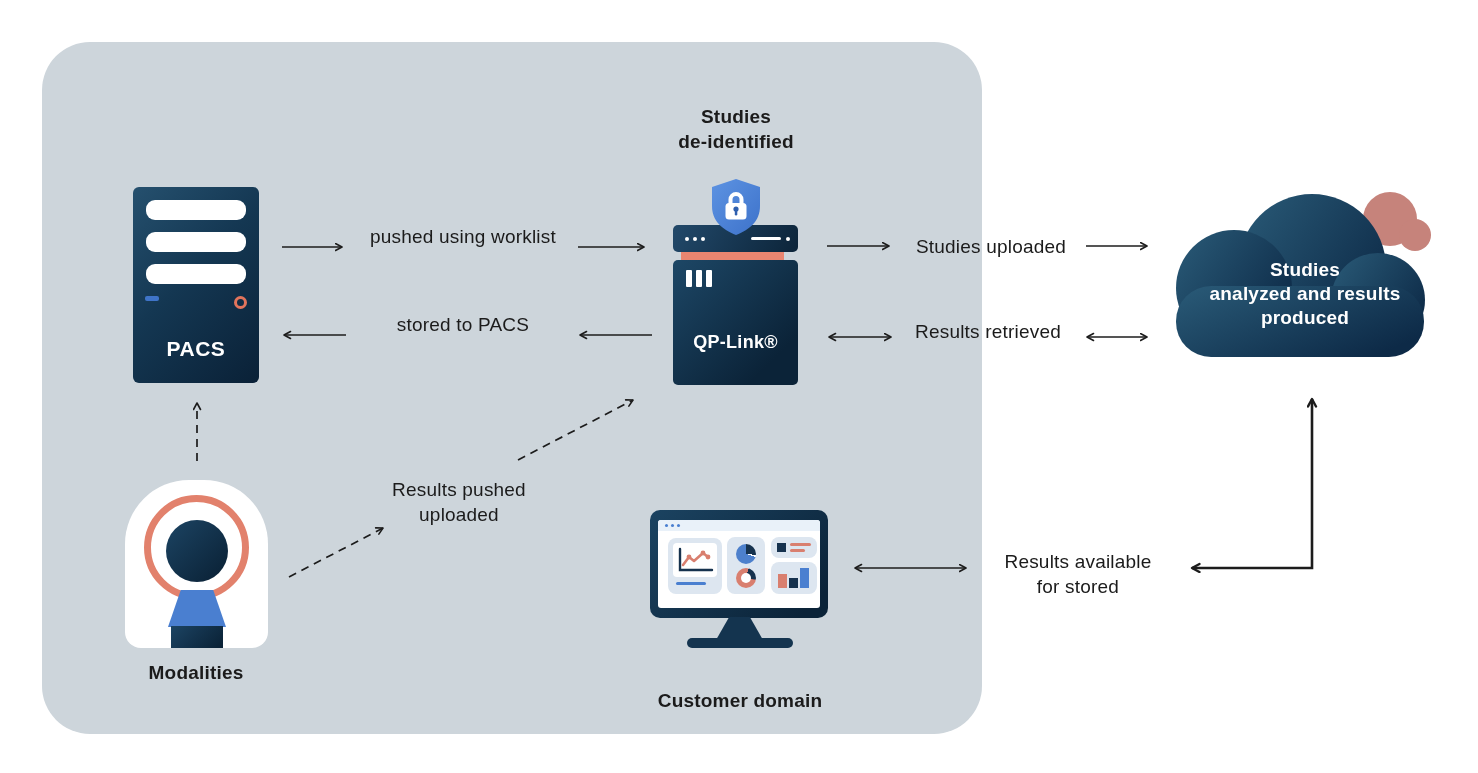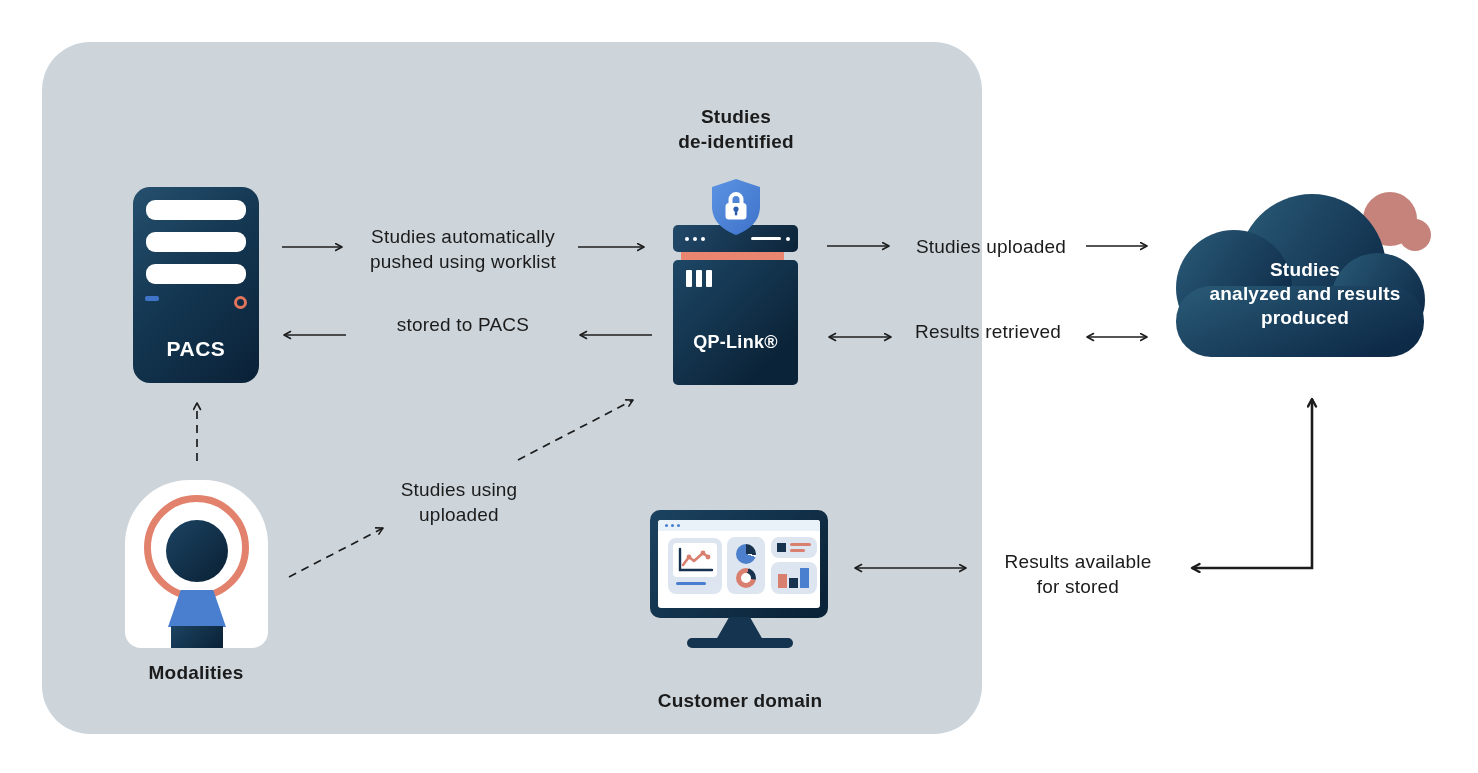--- a/index.html
+++ b/index.html
@@ -13,21 +13,21 @@
   }
   .arrow-layer{position:absolute;left:0;top:0;width:1478px;height:773px;pointer-events:none;}
 
   
   .lbl{position:absolute;transform:translateX(-50%);text-align:center;
        font-size:19px;line-height:25px;white-space:nowrap;color:#1b1b1b;letter-spacing:.2px;}
   .lbl.bold{font-weight:700;}
   .lbl.white{color:#ffffff;}
 
   
-  .pacs{position:absolute;left:133px;top:187px;width:126px;height:196px;border-radius:17px;
+  .pacs{position:absolute;left:133px;top:187px;width:126px;height:196px;border-radius:6px;
         background:linear-gradient(135deg,#25506e 0%,#143752 45%,#0a2137 100%);}
   .pacs .slot{position:absolute;left:13px;width:100px;height:20px;background:#ffffff;border-radius:9px;}
   .pacs .led{position:absolute;left:12px;top:109px;width:14px;height:5px;border-radius:2px;background:#3f74c8;}
   .pacs .dial{position:absolute;left:101px;top:109px;width:13px;height:13px;border:3.5px solid #e2745c;border-radius:50%;box-sizing:border-box;}
   .pacs .name{position:absolute;left:0;right:0;bottom:22px;text-align:center;color:#fff;font-weight:700;font-size:21px;letter-spacing:.5px;}
 
   
   .qplink{position:absolute;left:673px;top:178px;width:119px;height:207px;}
   .qplink .topbar{position:absolute;left:0;top:47px;width:125px;height:27px;border-radius:5px;
         background:linear-gradient(120deg,#22496a 0%,#0c2439 100%);}
@@ -217,34 +217,33 @@
     </g>
     <g fill="url(#cloudg)">
       <circle cx="150" cy="82" r="74"></circle>
       <circle cx="72" cy="102" r="58"></circle>
       <circle cx="216" cy="114" r="47"></circle>
       <rect x="14" y="100" width="248" height="71" rx="35"></rect>
     </g>
   </svg>
 
   <div class="lbl" style="left:463px;top:224px">
-    <div>Studies automatically</div>
     <div>pushed using worklist</div>
   </div>
   <div class="lbl" style="left:463px;top:312px">
     <div>stored to PACS</div>
   </div>
   <div class="lbl" style="left:991px;top:234px">
     <div>Studies uploaded</div>
   </div>
   <div class="lbl" style="left:988px;top:319px">
     <div>Results retrieved</div>
   </div>
   <div class="lbl" style="left:459px;top:477px">
-    <div>Studies using</div>
+    <div>Results pushed</div>
     <div>uploaded</div>
   </div>
   <div class="lbl" style="left:1078px;top:549px">
     <div>Results available</div>
     <div>for stored</div>
   </div>
 
   <div class="lbl bold" style="left:736px;top:104px">
     <div>Studies</div>
     <div>de-identified</div>

